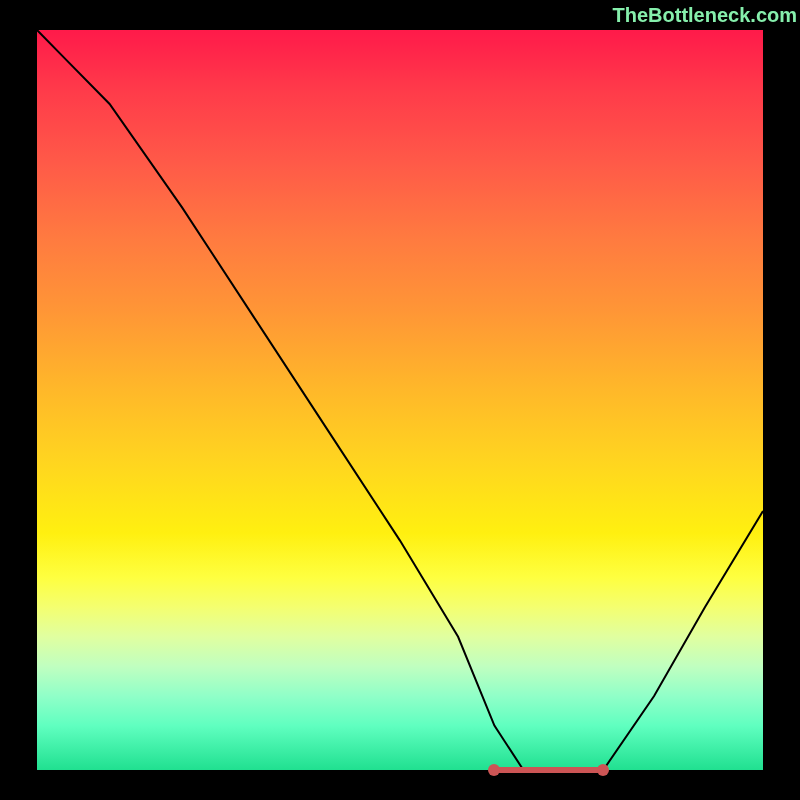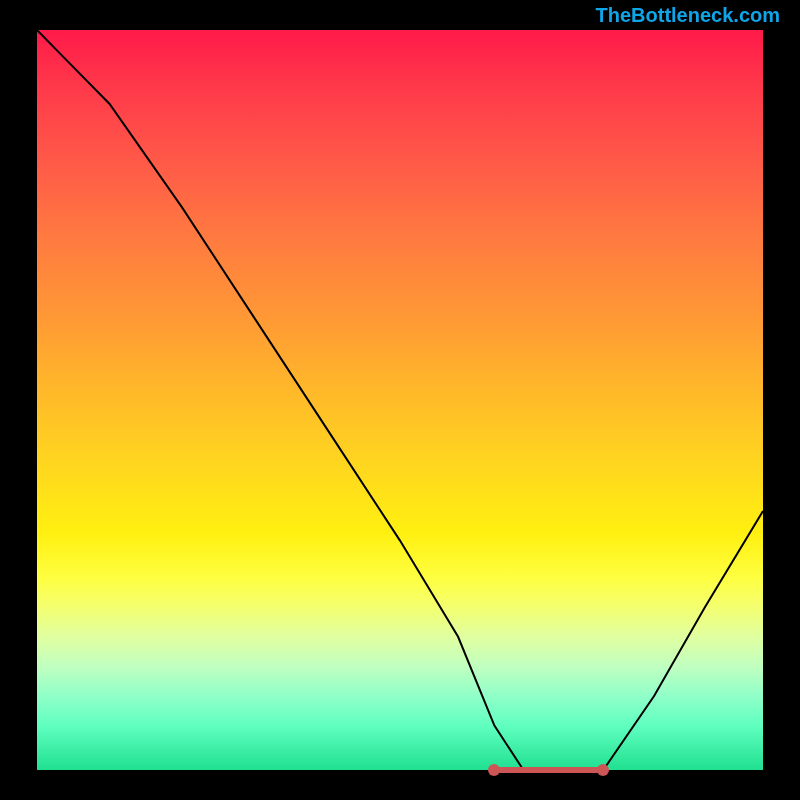--- a/index.html
+++ b/index.html
@@ -6,22 +6,22 @@
   body {
     width: 800px;
     height: 800px;
     background: #000;
     position: relative;
     font-family: Arial, sans-serif;
   }
   .watermark {
     position: absolute;
     top: 4px;
-    right: 20px;
-    color: #0ea5e9;
+    right: 3px;
+    color: #86efac;
     font-size: 20px;
     font-weight: bold;
     z-index: 10;
   }
   .plot-area {
     position: absolute;
     left: 37px;
     top: 30px;
     width: 726px;
     height: 740px;

